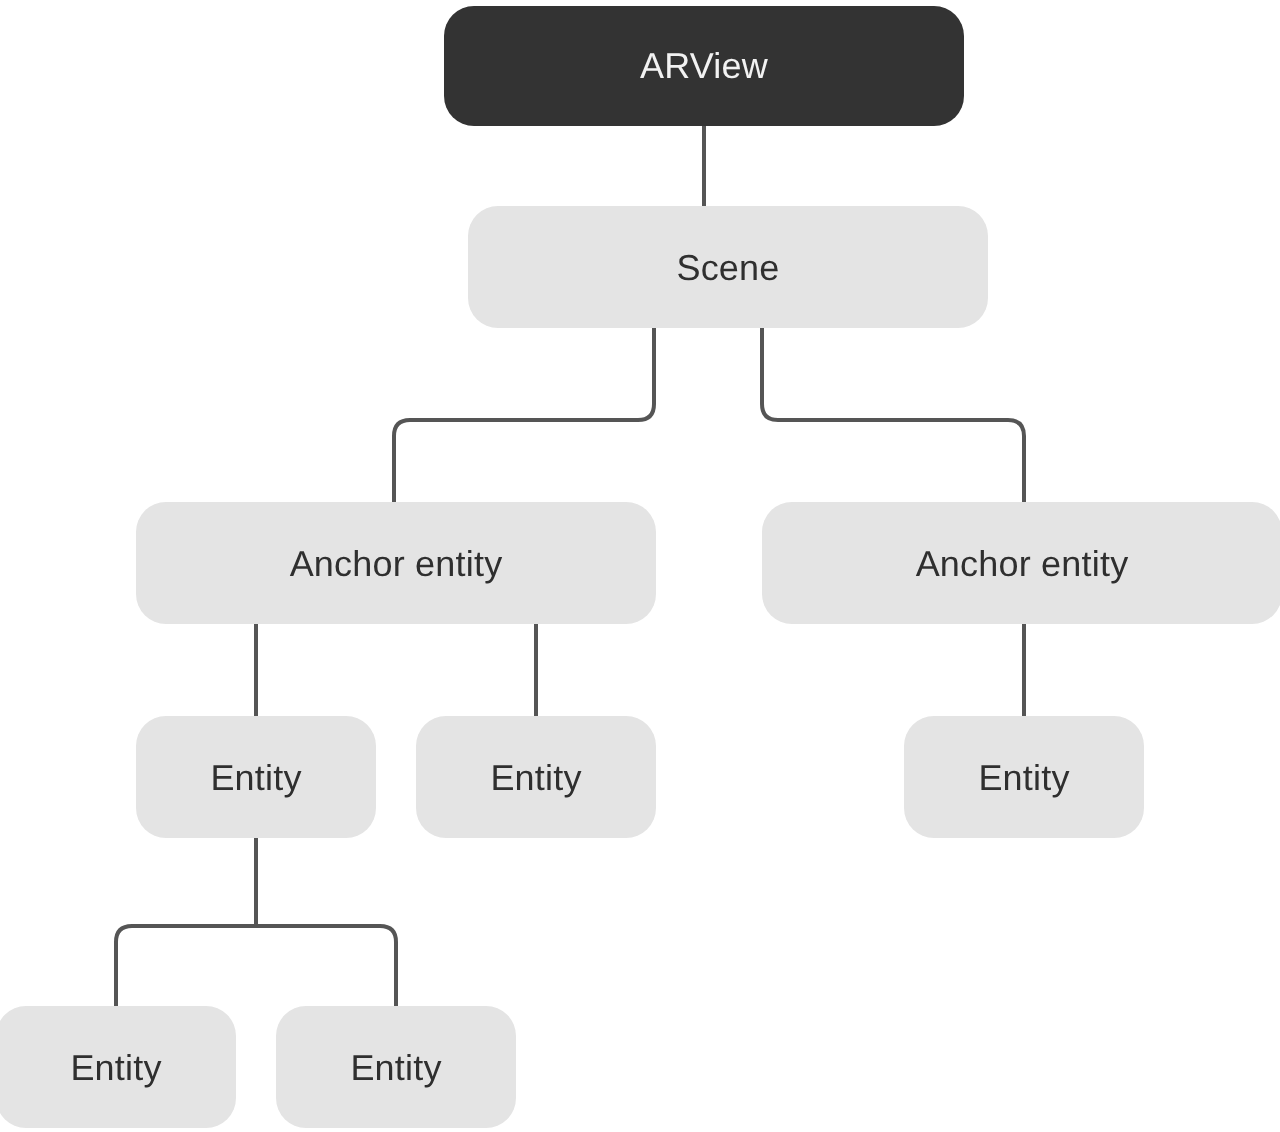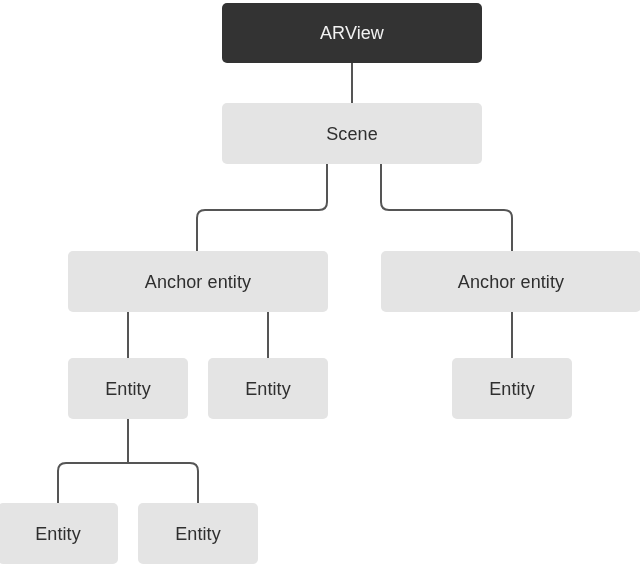--- a/index.html
+++ b/index.html
@@ -25,21 +25,21 @@
     width: 640px;
     height: 566px;
     pointer-events: none;
   }
   .node {
     position: absolute;
     box-sizing: border-box;
     display: flex;
     align-items: center;
     justify-content: center;
-    border-radius: 5px;
+    border-radius: 15px;
     font-size: 18px;
     line-height: 1;
     letter-spacing: 0.1px;
     white-space: nowrap;
   }
   .node.root {
     background: #333333;
     color: #f2f2f2;
   }
   .node.normal {
@@ -64,21 +64,21 @@
       <path d="M 268,312 L 268,358" fill="none" stroke="#555555" stroke-width="2" stroke-linecap="butt" stroke-linejoin="round"></path>
       <path d="M 512,312 L 512,358" fill="none" stroke="#555555" stroke-width="2" stroke-linecap="butt" stroke-linejoin="round"></path>
       <path d="M 128,419 L 128,463 L 66,463 Q 58,463 58,471 L 58,503" fill="none" stroke="#555555" stroke-width="2" stroke-linecap="butt" stroke-linejoin="round"></path>
       <path d="M 128,463 L 190,463 Q 198,463 198,471 L 198,503" fill="none" stroke="#555555" stroke-width="2" stroke-linecap="butt" stroke-linejoin="round"></path>
     </svg>
 
   <div id="node-layer">
       <div class="node root" style="left: 222px; top: 3px; width: 260px; height: 60px; background: rgb(51, 51, 51); color: rgb(242, 242, 242);">
         <span class="node-label">ARView</span>
       </div>
-      <div class="node normal" style="left: 222px; top: 103px; width: 260px; height: 61px; background: rgb(228, 228, 228); color: rgb(47, 47, 47);">
+      <div class="node normal" style="left: 234px; top: 103px; width: 260px; height: 61px; background: rgb(228, 228, 228); color: rgb(47, 47, 47);">
         <span class="node-label">Scene</span>
       </div>
       <div class="node normal" style="left: 68px; top: 251px; width: 260px; height: 61px; background: rgb(228, 228, 228); color: rgb(47, 47, 47);">
         <span class="node-label">Anchor entity</span>
       </div>
       <div class="node normal" style="left: 381px; top: 251px; width: 260px; height: 61px; background: rgb(228, 228, 228); color: rgb(47, 47, 47);">
         <span class="node-label">Anchor entity</span>
       </div>
       <div class="node normal" style="left: 68px; top: 358px; width: 120px; height: 61px; background: rgb(228, 228, 228); color: rgb(47, 47, 47);">
         <span class="node-label">Entity</span>

